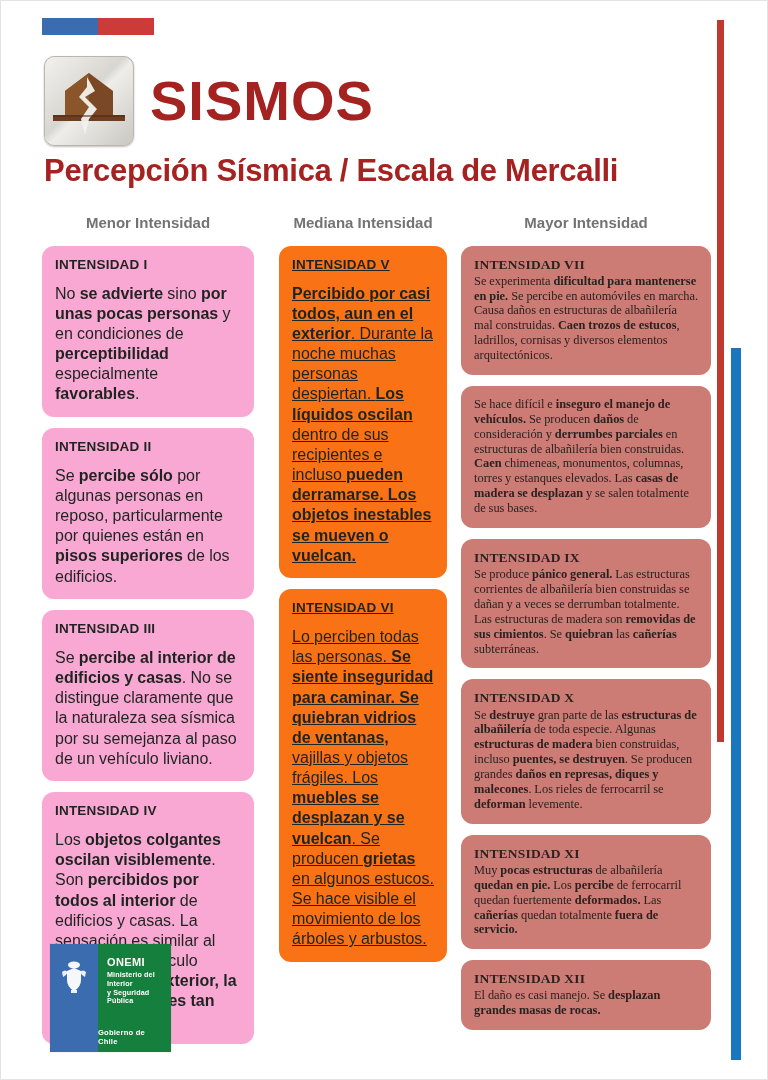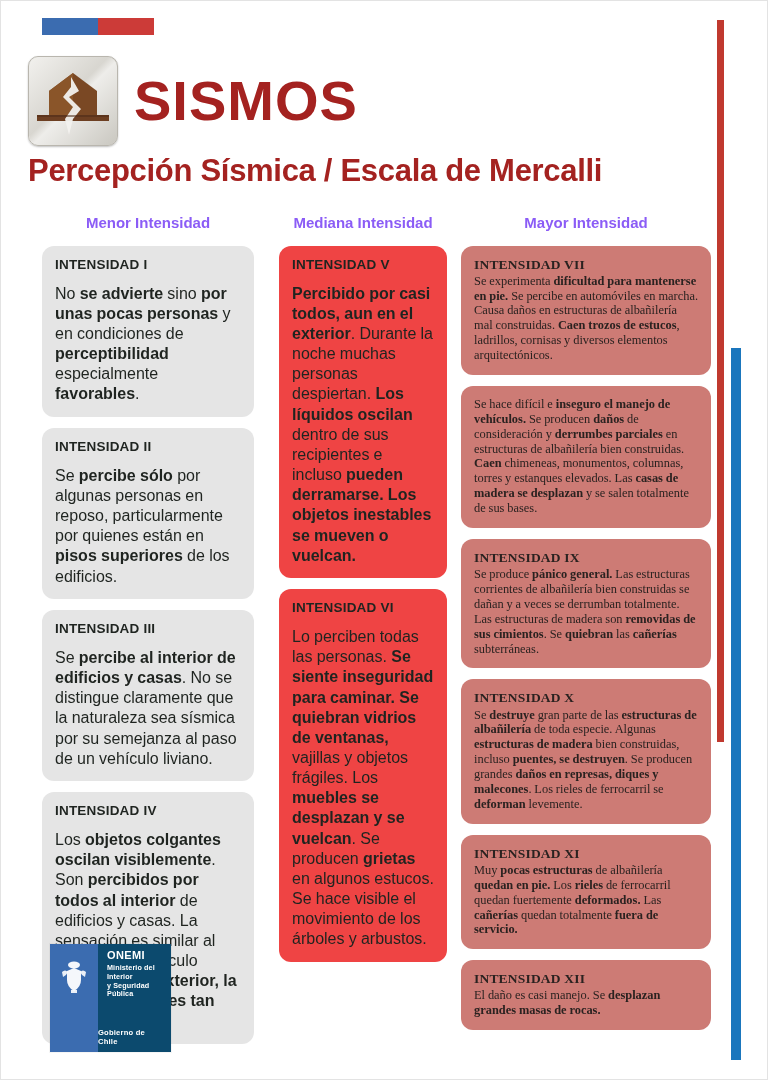--- a/index.html
+++ b/index.html
@@ -29,21 +29,21 @@
   }
   
   .flagbar{
     position:absolute; left:42px; top:18px; width:112px; height:17px;
     display:flex;
   }
   .flagbar .fb-blue{flex:0 0 50%; background:#3b6cb0;}
   .flagbar .fb-red{flex:0 0 50%; background:#cc3b38;}
 
   .header{
-    position:absolute; left:28px; top:56px; width:680px;
+    position:absolute; left:44px; top:56px; width:680px;
   }
   .header-top{
     display:flex; align-items:center; gap:16px;
   }
   .quake-icon{
     width:88px; height:88px; flex:0 0 88px;
     border-radius:10px;
     background:linear-gradient(145deg,#e9e8e4 0%,#d6d4ce 48%,#efeeeb 52%,#cfcdc6 100%);
     border:1px solid #b9b6ae;
     position:relative; overflow:hidden;
@@ -66,35 +66,35 @@
     position:absolute; left:42px; top:215px; width:672px;
     display:flex; gap:14px; align-items:flex-start;
   }
   .col{display:flex; flex-direction:column;}
   .col-low{width:212px;}
   .col-mid{width:168px;padding-left:11px;}
   .col-high{width:250px;}
 
   .col-head{
     text-align:center;
-    font-size:15px; font-weight:bold; color:#8b5cf6;
+    font-size:15px; font-weight:bold; color:#737373;
     margin:0 0 12px 0; line-height:1.1;
   }
   .col-low  .col-head{margin-bottom:14px;}
   .col-mid  .col-head{margin-bottom:14px;}
   .col-high .col-head{margin-bottom:14px;}
 
   .card{
     border-radius:12px;
     padding:11px 13px 12px 13px;
     margin-bottom:11px;
     box-sizing:border-box;
   }
-  .card.green{background:#e5e5e5; color:#1f2420;}
-  .card.yellow{background:#ef4444; color:#1f2420;}
+  .card.green{background:#f9a8d4; color:#1f2420;}
+  .card.yellow{background:#f97316; color:#1f2420;text-decoration:underline;}
   .card.red{background:#cd7b75; color:#2a2220;font-family:Liberation Serif, serif;}
 
   .card h3{
     margin:0 0 2px 0;
     font-size:13.5px; font-weight:bold; letter-spacing:.2px;
     line-height:1.2;
   }
   .card.green h3, .card.yellow h3{margin-bottom:11px;}
   .card.red h3{margin-bottom:1px;}
 
@@ -113,23 +113,23 @@
     position:absolute; left:50px; top:944px;
     width:121px; height:108px;
     display:flex;
     box-shadow:0 0 0 1px rgba(0,0,0,.04);
   }
   .gov-blue{
     flex:0 0 48px; background:#3b6cb0;
     position:relative;
   }
   .gov-red{
-    flex:1; background:#0c4a6e;
+    flex:1; background:#15803d;
     position:relative;
-    padding:6px 0 0 9px;
+    padding:13px 0 0 9px;
     box-sizing:border-box;
   }
   .gov-crest{
     position:absolute; left:50%; top:16px; transform:translateX(-50%);
     width:30px; height:34px;
   }
   .gov-onemi{
     color:#ffffff; font-size:11px; font-weight:bold; line-height:1;
     letter-spacing:.4px; margin:0;
   }
@@ -230,21 +230,21 @@
           <div class="card red">
             <h3>INTENSIDAD IX</h3>
             <p><span>Se produce </span><b>pánico general.</b><span> Las estructuras corrientes de albañilería bien construidas se dañan y a veces se derrumban totalmente. Las estructuras de madera son </span><b>removidas de sus cimientos</b><span>. Se </span><b>quiebran</b><span> las </span><b>cañerías</b><span> subterráneas.</span></p>
           </div>
           <div class="card red">
             <h3>INTENSIDAD X</h3>
             <p><span>Se </span><b>destruye</b><span> gran parte de las </span><b>estructuras de albañilería</b><span> de toda especie. Algunas </span><b>estructuras de madera</b><span> bien construidas, incluso </span><b>puentes, se destruyen</b><span>. Se producen grandes </span><b>daños en represas, diques y malecones</b><span>. Los rieles de ferrocarril se </span><b>deforman</b><span> levemente.</span></p>
           </div>
           <div class="card red">
             <h3>INTENSIDAD XI</h3>
-            <p><span>Muy </span><b>pocas estructuras</b><span> de albañilería </span><b>quedan en pie.</b><span> Los </span><b>rieles</b><span> de ferrocarril quedan fuertemente </span><b>deformados.</b><span> Las </span><b>cañerías</b><span> quedan totalmente </span><b>fuera de servicio.</b></p>
+            <p><span>Muy </span><b>pocas estructuras</b><span> de albañilería </span><b>quedan en pie.</b><span> Los </span><b>percibe</b><span> de ferrocarril quedan fuertemente </span><b>deformados.</b><span> Las </span><b>cañerías</b><span> quedan totalmente </span><b>fuera de servicio.</b></p>
           </div>
           <div class="card red">
             <h3>INTENSIDAD XII</h3>
             <p><span>El daño es casi manejo. Se </span><b>desplazan grandes masas de rocas.</b></p>
           </div>
         </div>
     </div>
   </div>
 
   <div class="gov-logo">

